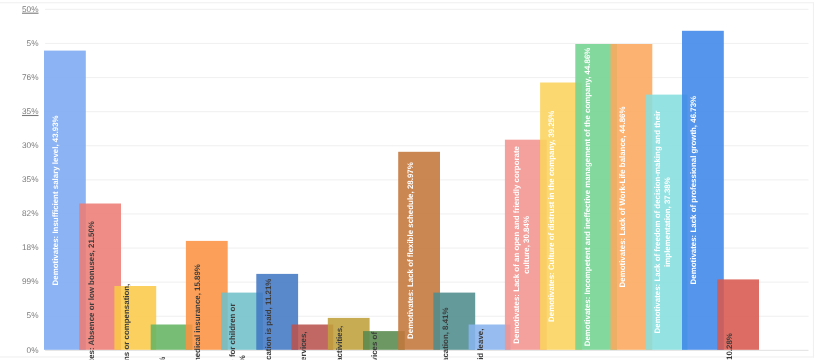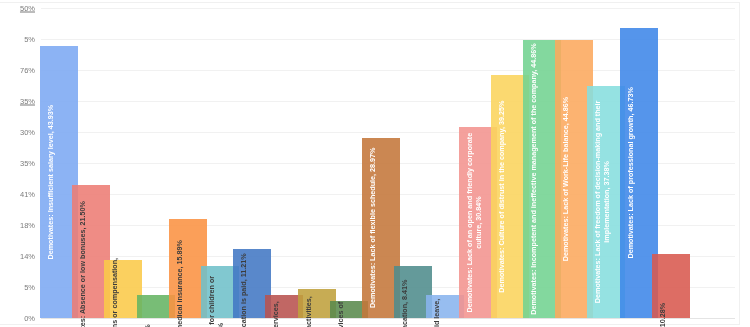--- a/index.html
+++ b/index.html
@@ -102,23 +102,23 @@
 </head>
 <body>
 
 <div id="chart-root">
 
   <div id="chart-frame"></div>
 
   <div id="y-axis">
       <div class="ytick" style="top: 318px;">0%</div>
       <div class="ytick" style="top: 287px;">5%</div>
-      <div class="ytick" style="top: 256px;">14%</div>
+      <div class="ytick" style="top: 256px;">99%</div>
       <div class="ytick" style="top: 225px;">18%</div>
-      <div class="ytick" style="top: 194px;">41%</div>
+      <div class="ytick" style="top: 194px;">82%</div>
       <div class="ytick" style="top: 163px;">35%</div>
       <div class="ytick" style="top: 132px; text-align: center;">30%</div>
       <div class="ytick" style="top: 101px; text-decoration: underline;">35%</div>
       <div class="ytick" style="top: 70px;">76%</div>
       <div class="ytick" style="top: 39px;">5%</div>
       <div class="ytick" style="top: 8px; text-decoration: underline;">50%</div>
     </div>
 
   <div id="plot-area">
     <div id="gridlines">

